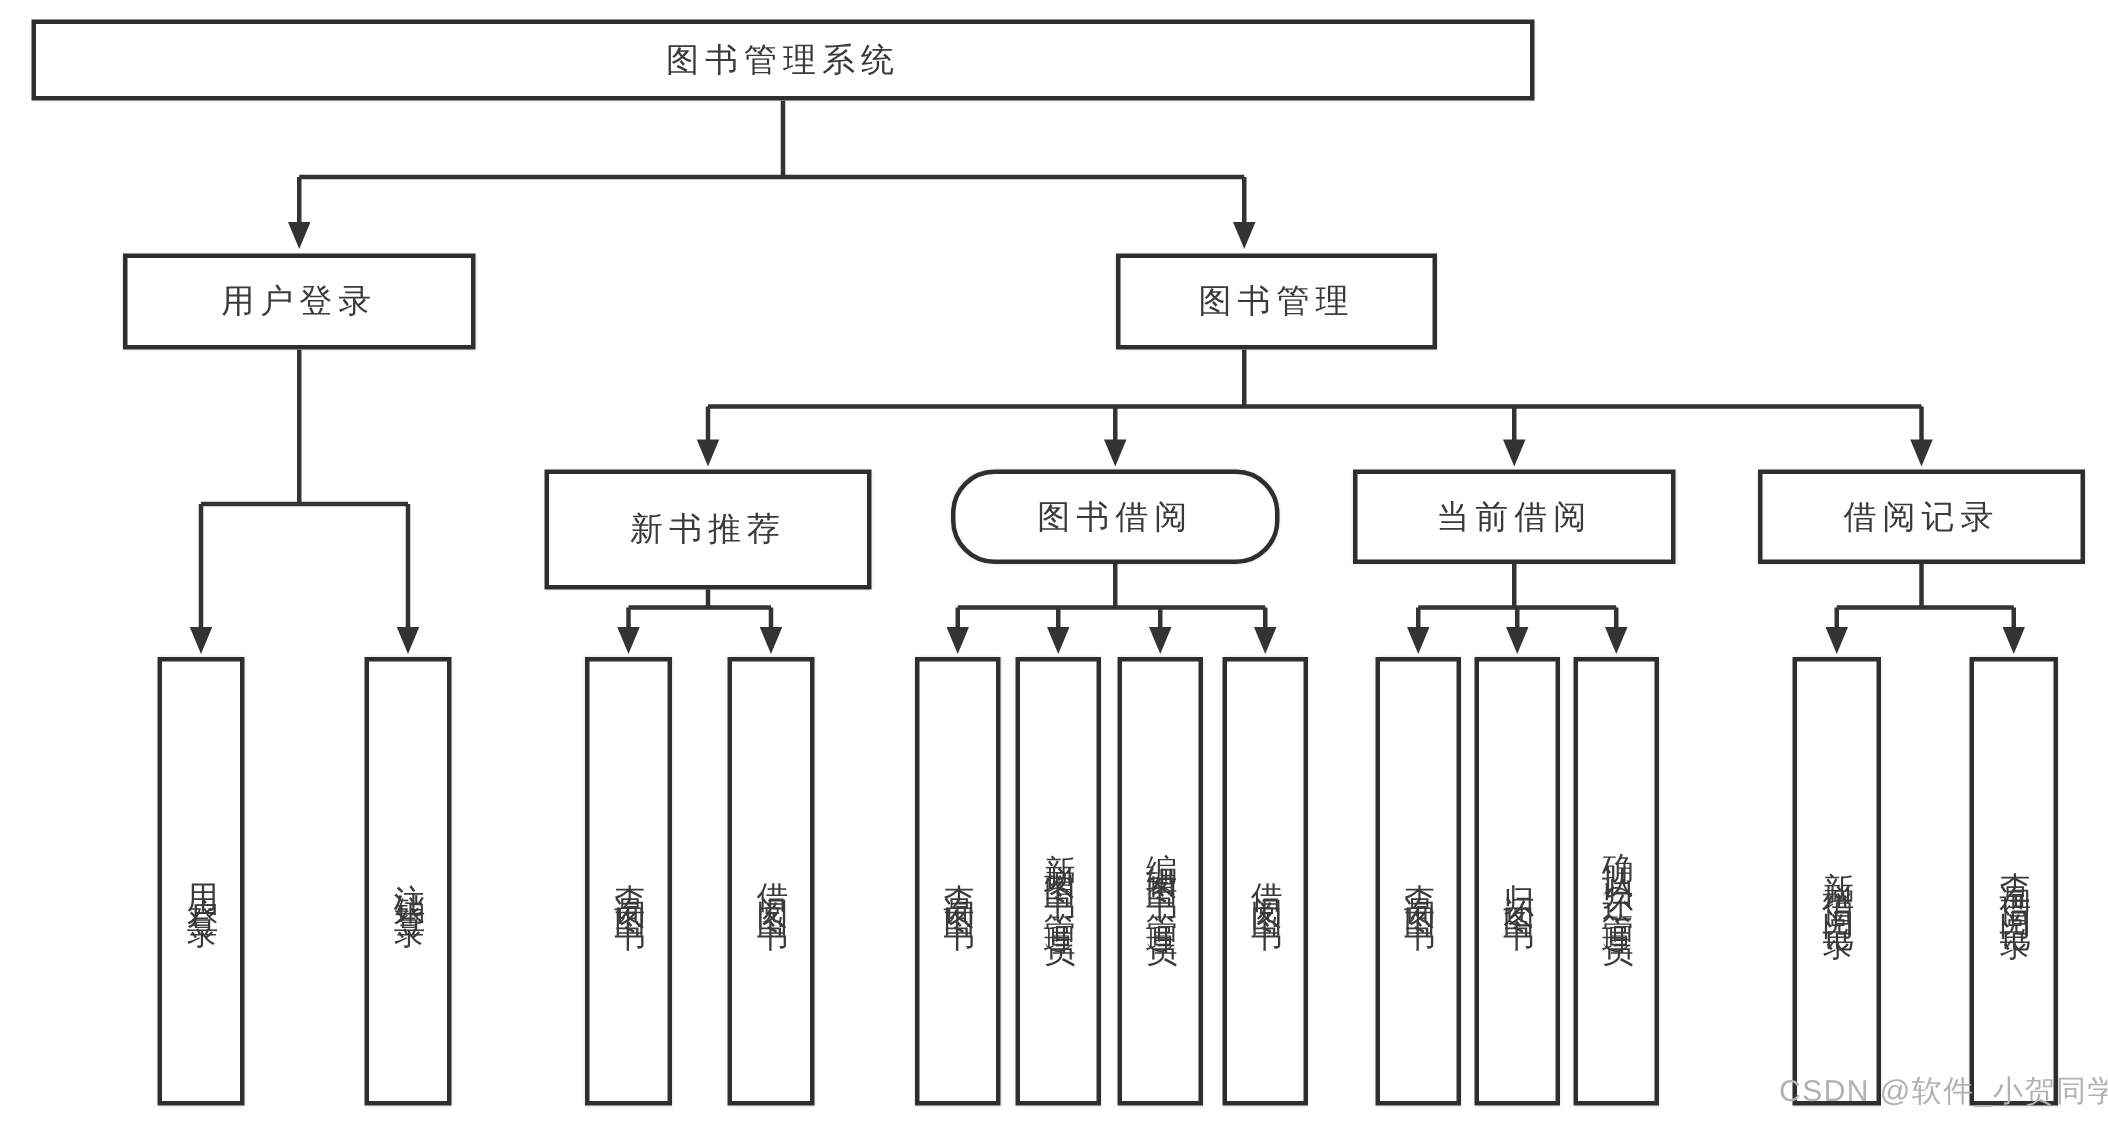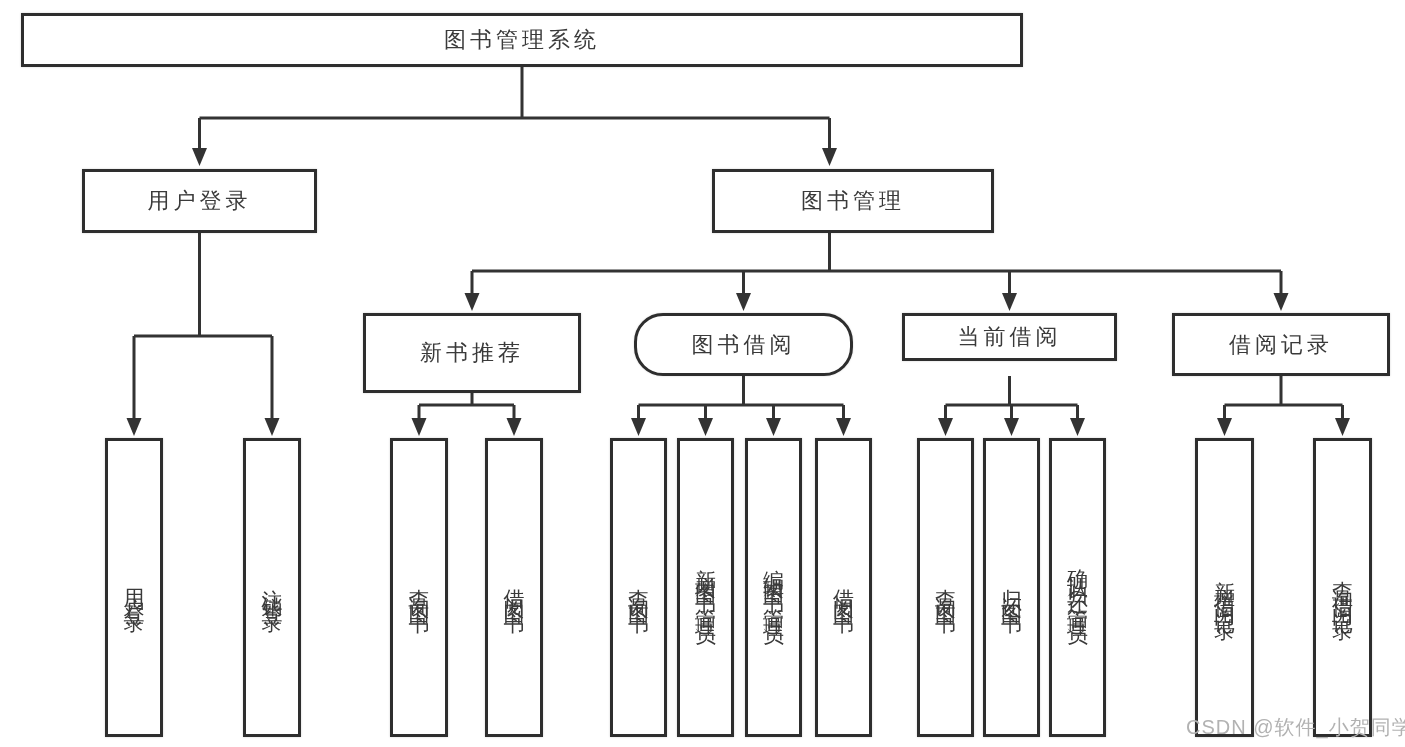--- a/index.html
+++ b/index.html
@@ -90,25 +90,25 @@
     <polygon points="938,418 953,418 945.5,436"></polygon>
     <polygon points="1004,418 1019,418 1011.5,436"></polygon>
     <polygon points="1070,418 1085,418 1077.5,436"></polygon>
     <polygon points="1217,418 1232,418 1224.5,436"></polygon>
     <polygon points="1335,418 1350,418 1342.5,436"></polygon>
   </svg>
 
   <div class="node" style="left:21px;top:13px;width:1002px;height:54px;">图书管理系统</div>
 
   <div class="node" style="left:82px;top:169px;width:235px;height:64px;">用户登录</div>
-  <div class="node" style="left:712px;top:169px;width:282px;height:64px;">图书管理</div>
+  <div class="node" style="left:744px;top:169px;width:214px;height:64px;">图书管理</div>
 
   <div class="node" style="left:363px;top:313px;width:218px;height:80px;">新书推荐</div>
   <div class="node" style="left:634px;top:313px;width:219px;height:63px;border-radius:29px;">图书借阅</div>
-  <div class="node" style="left:902px;top:313px;width:215px;height:48px;">当前借阅</div>
+  <div class="node" style="left:902px;top:313px;width:215px;height:63px;">当前借阅</div>
   <div class="node" style="left:1172px;top:313px;width:218px;height:63px;">借阅记录</div>
 
   <div class="node v" style="left:105px;top:438px;width:58px;height:299px;">用户登录</div>
   <div class="node v" style="left:243px;top:438px;width:58px;height:299px;">注销登录</div>
 
   <div class="node v" style="left:390px;top:438px;width:58px;height:299px;">查询图书</div>
   <div class="node v" style="left:485px;top:438px;width:58px;height:299px;">借阅图书</div>
 
   <div class="node v" style="left:610px;top:438px;width:57px;height:299px;">查询图书</div>
   <div class="node v" style="left:677px;top:438px;width:57px;height:299px;">新增图书（管理员）</div>

